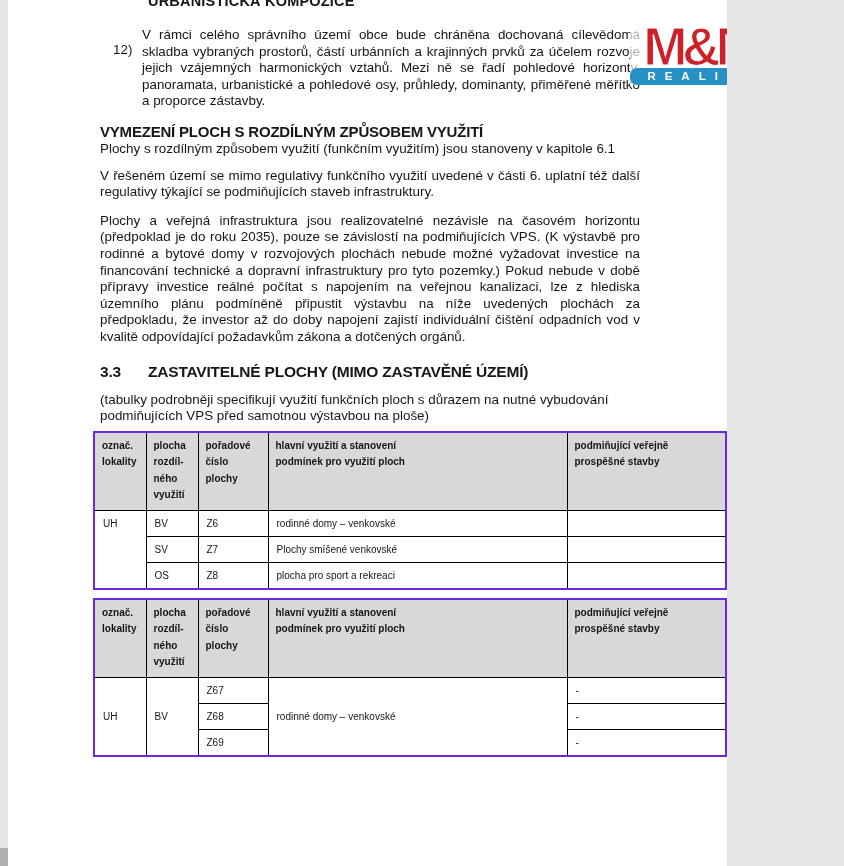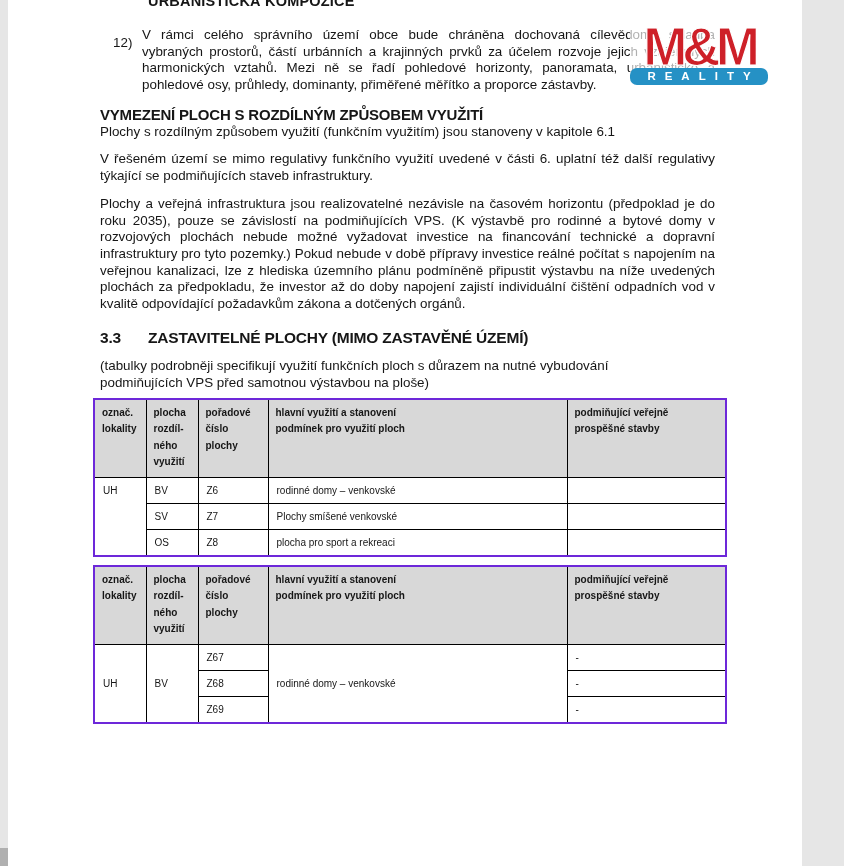--- a/index.html
+++ b/index.html
@@ -15,35 +15,35 @@
   body{
     font-family:"Liberation Sans","DejaVu Sans",sans-serif;
     background:var(--viewer-bg);
     color:var(--text);
   }
   .viewer{position:relative;width:844px;height:866px;}
   .strip-left{position:absolute;left:0;top:0;width:8px;height:866px;background:var(--viewer-bg);}
   .strip-left-dark{position:absolute;left:0;top:848px;width:8px;height:18px;background:#b0b0b0;}
   .strip-right{position:absolute;left:802px;top:0;width:42px;height:866px;background:var(--viewer-bg);}
   .page{
-    position:absolute;left:8px;top:0;width:794px;height:866px;
+    position:absolute;left:8px;top:0;width:719px;height:866px;
     background:var(--page-bg);overflow:hidden;
   }
   .content{
     position:relative;
     padding:0 87px 0 92px; 
     font-size:13.4px;line-height:16.6px;
   }
   .just{text-align:justify;}
   .top-heading{
     font-size:14.5px;font-weight:bold;letter-spacing:.2px;
     margin:-7px 0 0 48px;line-height:17px;white-space:nowrap;
   }
   .item12{position:relative;padding-left:42px;margin-top:17px;}
-  .item12 .num{position:absolute;left:13px;top:8px;}
+  .item12 .num{position:absolute;left:13px;top:15px;}
   h1.sec{
     font-size:15px;line-height:18px;font-weight:bold;
     margin-top:13px;letter-spacing:-.2px;white-space:nowrap;
   }
   .p1{}
   .p2{margin-top:10px;}
   .p3{margin-top:12px;}
   h2.sec33{
     font-size:15.5px;line-height:19px;font-weight:bold;margin-top:16px;
     letter-spacing:-.2px;white-space:nowrap;

